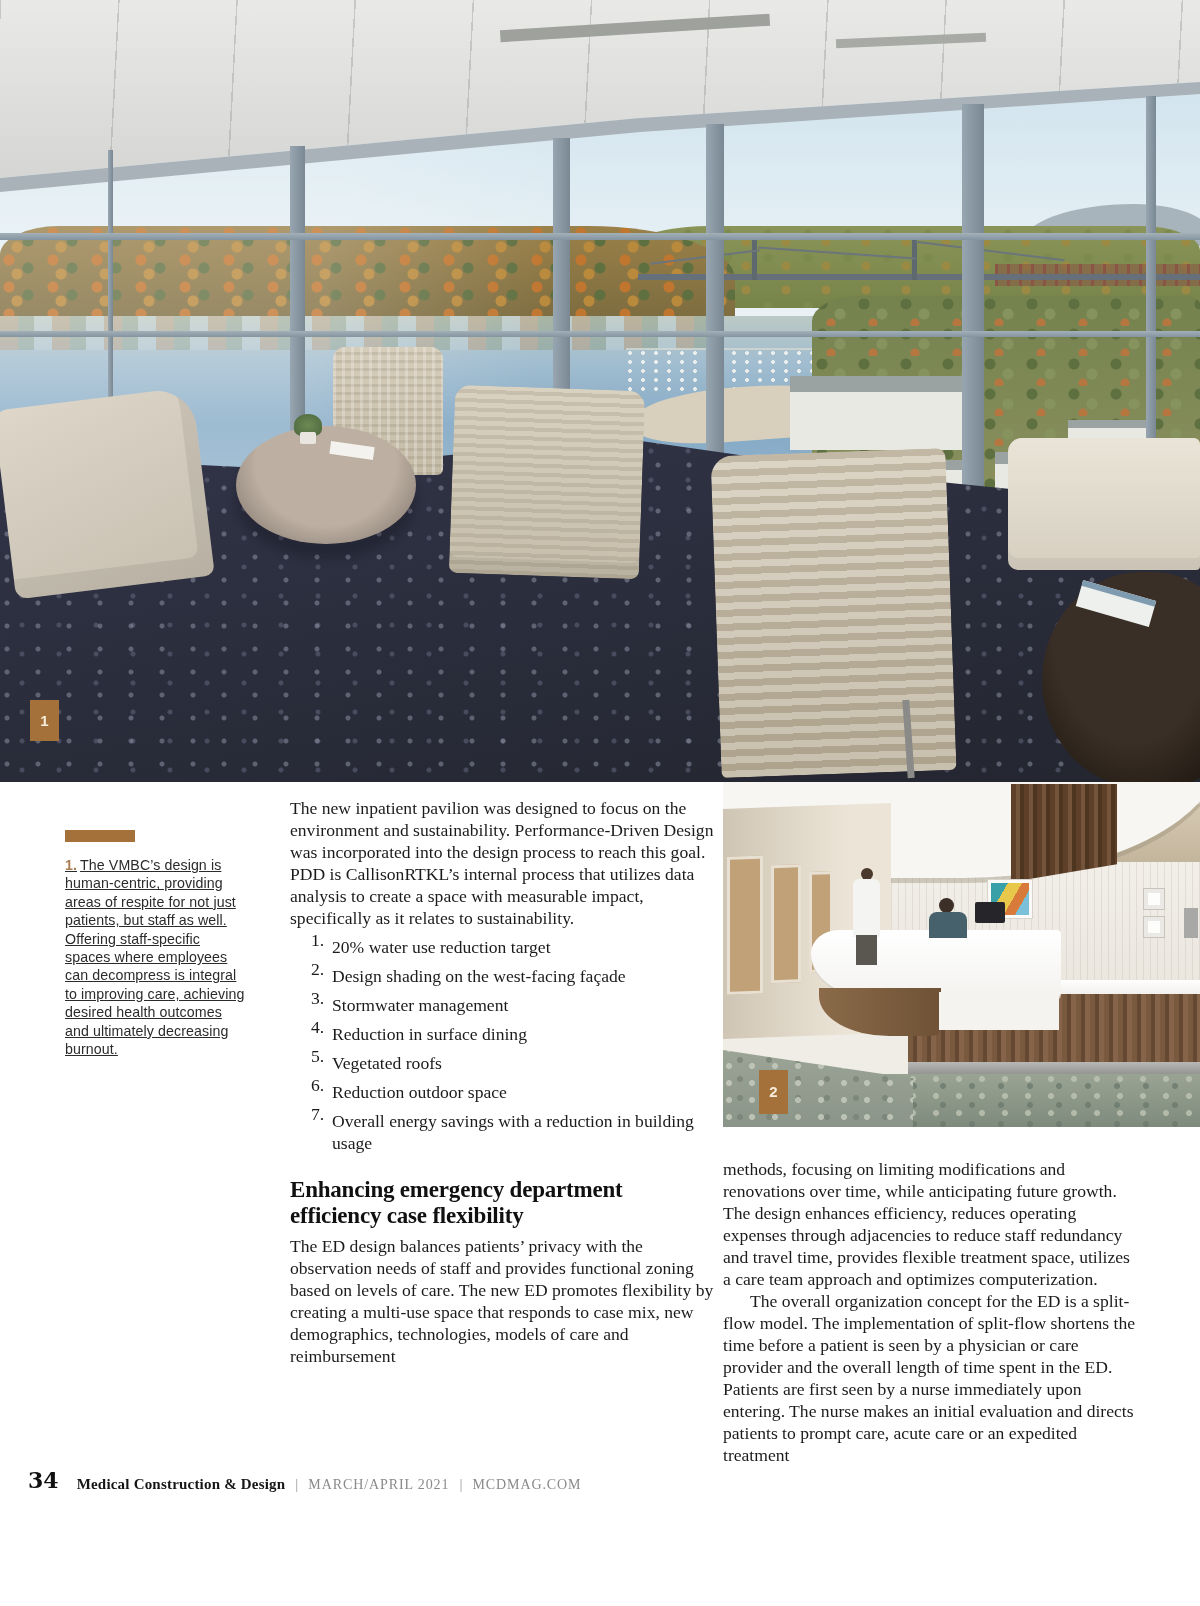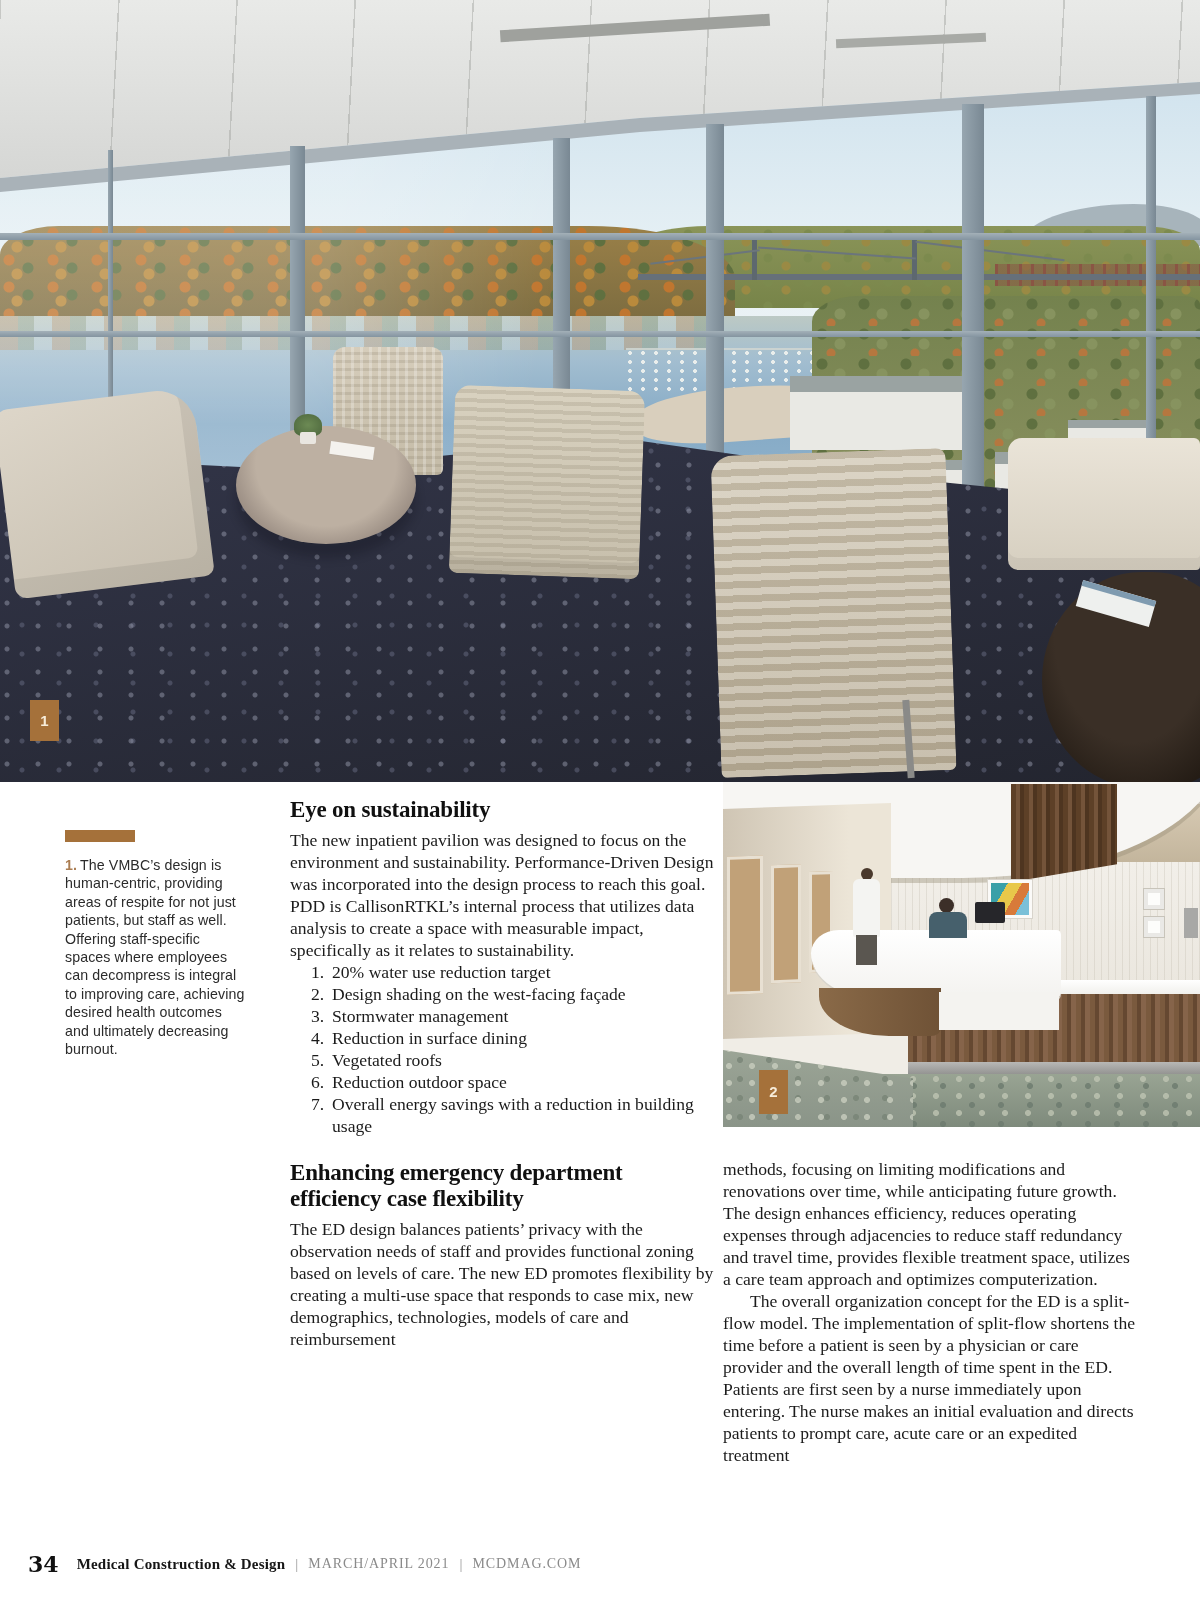--- a/index.html
+++ b/index.html
@@ -161,36 +161,36 @@
   .p2-panel{width:20px;height:20px;background:#fdfdfb;border:1px solid #c8c4ba;box-shadow:inset 0 0 0 4px rgba(180,176,166,.25);}
   .p2-pan1{left:420px;top:106px;}
   .p2-pan2{left:420px;top:134px;}
   .p2-plate{left:461px;top:126px;width:14px;height:30px;background:#a8a8a6;}
   .lbl2{left:36px;top:288px;height:44px;line-height:44px;}
 
   
   .caption-col{position:absolute;left:65px;top:830px;width:184px;
     font-family:"Liberation Sans",sans-serif;color:#2b2b2b;}
   .caption-bar{width:70px;height:12px;background:#a5713a;margin:0 0 14px 0;}
-  .caption{font-size:14.2px;line-height:18.4px;font-weight:500;margin:0 0 19px 0;letter-spacing:.1px;}
+  .caption{font-size:14.2px;line-height:18.4px;font-weight:500;margin:0 0 19px 0;letter-spacing:.1px;text-decoration:underline;}
   .cnum{color:#ab7d52;font-weight:700;margin-right:3px;}
 
   .col-mid{position:absolute;left:290px;top:797px;width:424px;color:#1b1b1b;}
   .col-right{position:absolute;left:723px;top:1158px;width:414px;color:#1b1b1b;}
   .head{font-weight:700;font-size:23px;line-height:26px;margin:0 0 6px 0;color:#101010;letter-spacing:-.2px;}
   .head-sp{margin-top:23px;}
   .bodytxt{font-size:17.6px;line-height:22px;margin:0;}
   .indent{text-indent:27px;}
   .list{margin:0 0 0 21px;}
   .li{display:flex;font-size:17.6px;line-height:22px;}
   .li .n{width:21px;flex:none;}
-  .li .t{flex:1;}
+  .li .t{flex:1;margin-top:7px;}
 
   
-  .footer{position:absolute;left:28px;top:1551px;display:flex;align-items:center;gap:10px;}
+  .footer{position:absolute;left:28px;top:1467px;display:flex;align-items:flex-end;gap:10px;}
   .f-num{font:700 22px "DejaVu Serif",serif;color:#111111;}
   .f-mag{font:700 15px "Liberation Serif",serif;color:#161616;letter-spacing:.2px;margin-left:8px;}
   .f-sep{font:400 15px "Liberation Serif",serif;color:#9a9a9a;}
   .f-meta{font:400 14px "Liberation Serif",serif;color:#8a8a8a;letter-spacing:.9px;}
 </style>
 </head>
 <body>
 
 <div class="page">
 
@@ -274,21 +274,20 @@
     <div class="p2-plate"></div>
     <div class="photo-label lbl2">2</div>
   </div>
 
   <aside class="caption-col">
     <div class="caption-bar"></div>
     <p class="caption"><span class="cnum">1.</span><span>The VMBC’s design is human-centric, providing areas of respite for not just patients, but staff as well. Offering staff-specific spaces where employees can decompress is integral to improving care, achieving desired health outcomes and ultimately decreasing burnout.</span></p>
   </aside>
 
   <section class="col-mid">
-    <h2 class="head">Eye on sustainability</h2>
     <p class="bodytxt">The new inpatient pavilion was designed to focus on the environment and sustainability. Performance-Driven Design was incorporated into the design process to reach this goal. PDD is CallisonRTKL’s internal process that utilizes data analysis to create a space with measurable impact, specifically as it relates to sustainability.</p>
     <div class="list">
       <div class="li">
           <span class="n">1.</span>
           <span class="t">20% water use reduction target</span>
         </div>
       <div class="li">
           <span class="n">2.</span>
           <span class="t">Design shading on the west-facing façade</span>
         </div>

